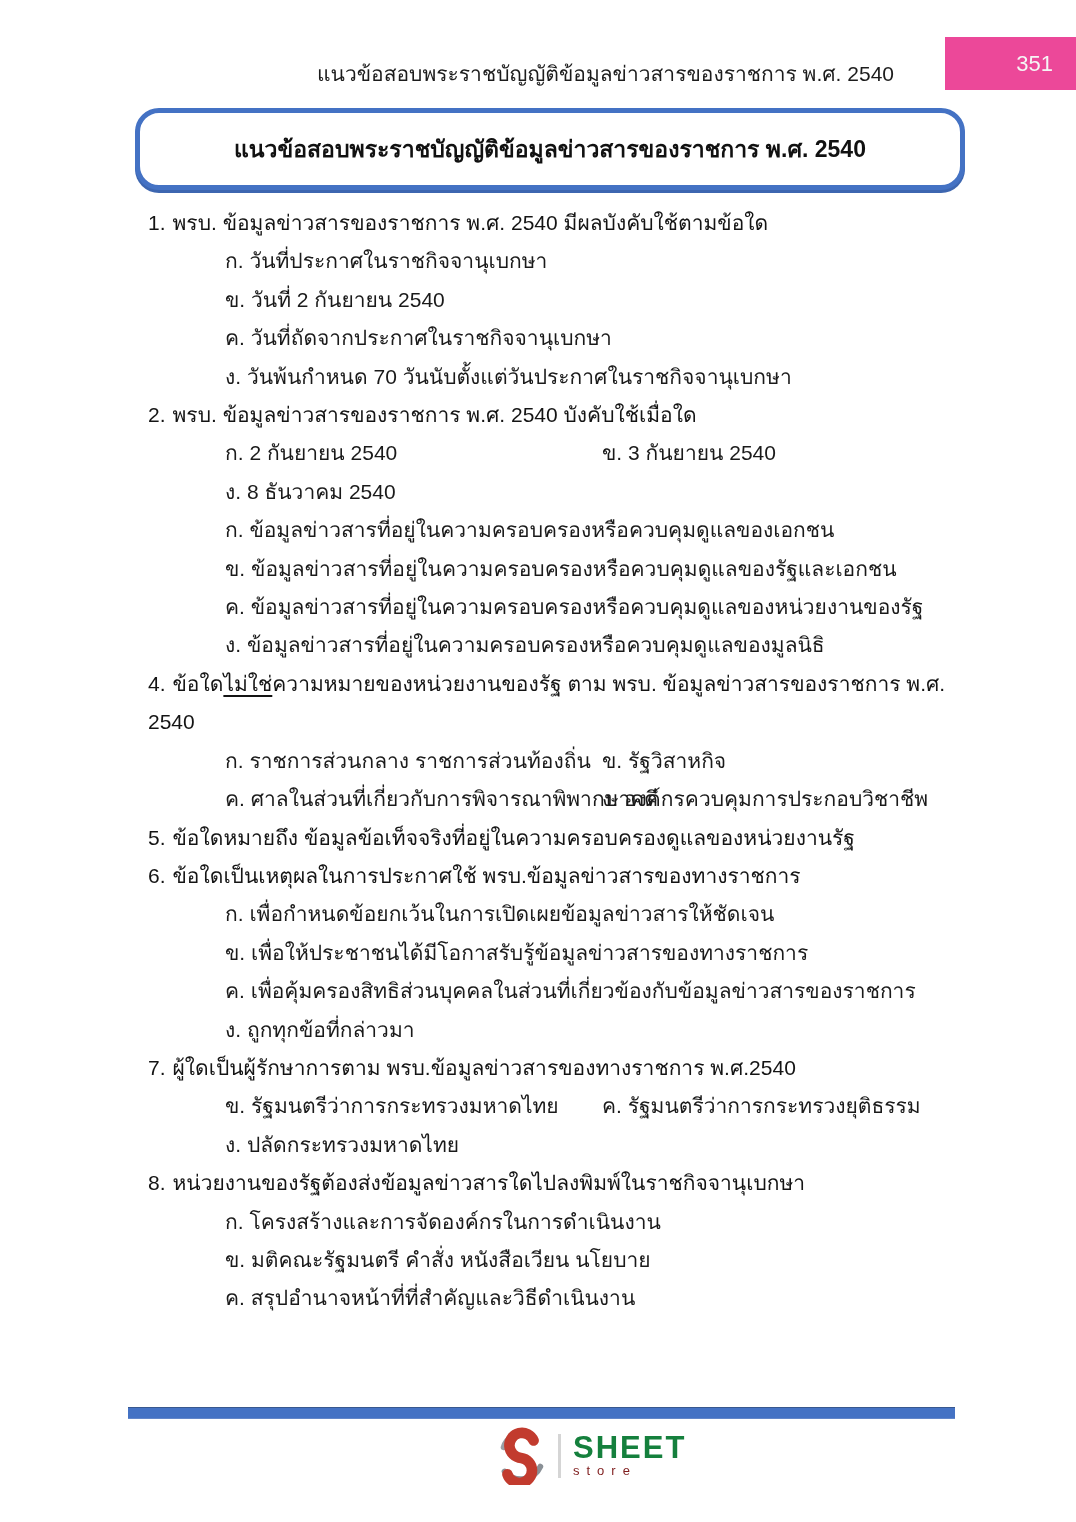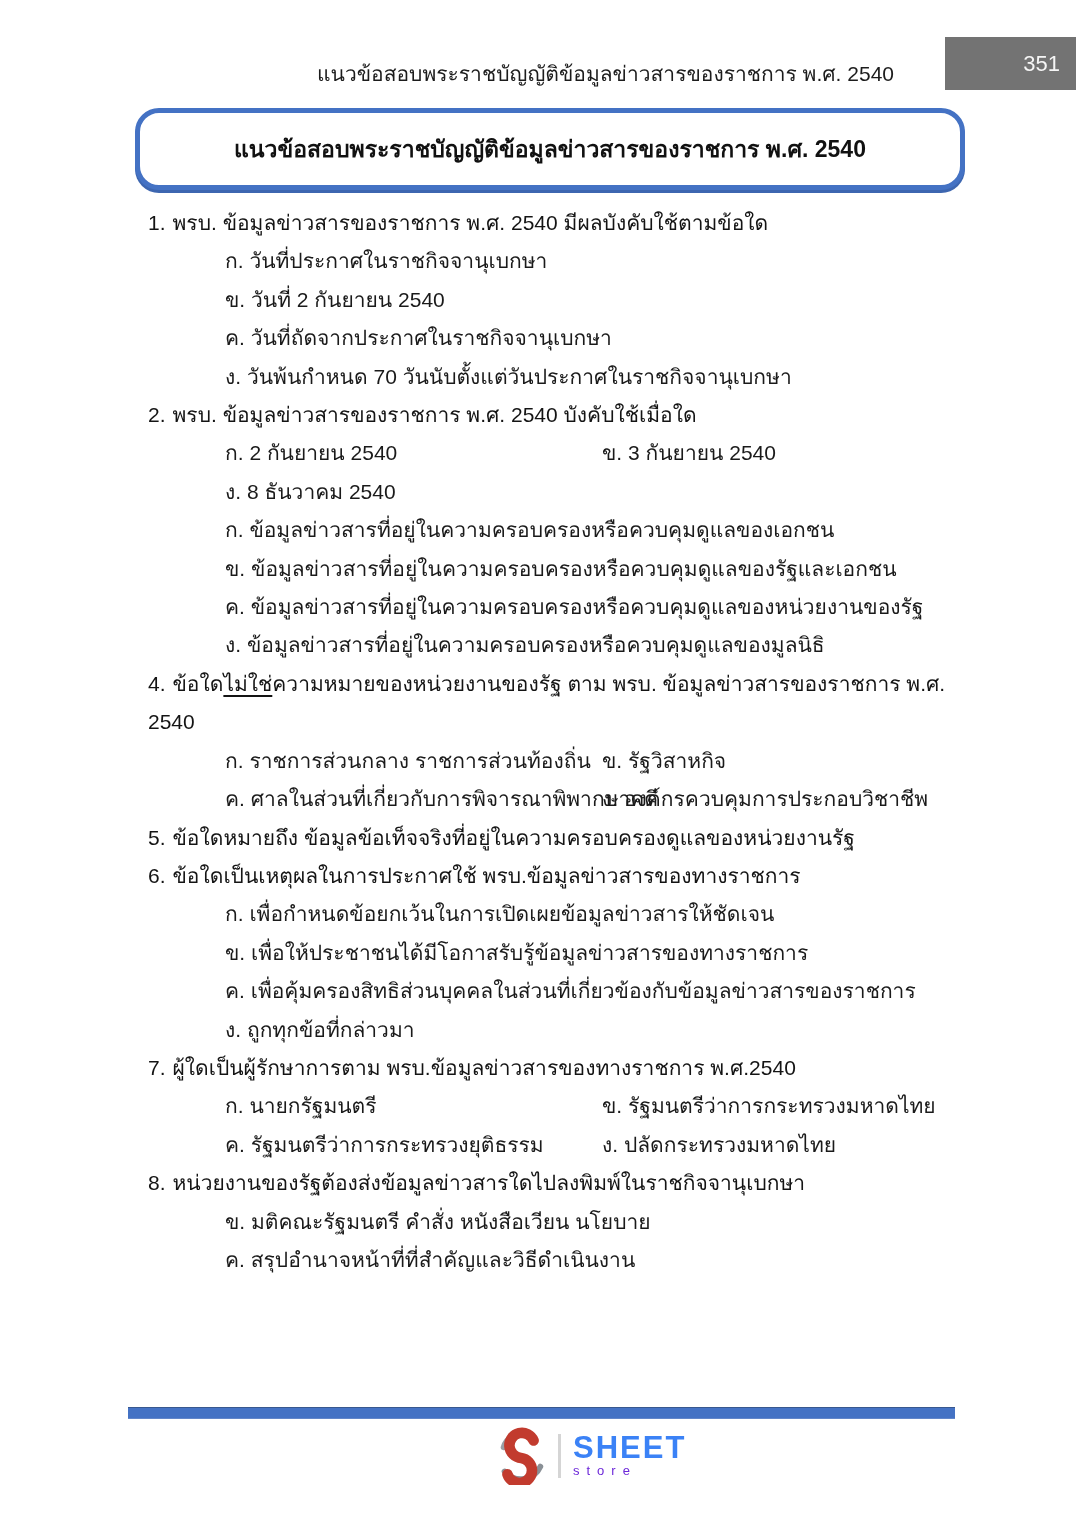--- a/index.html
+++ b/index.html
@@ -18,25 +18,25 @@
     position: absolute;
     top: 57px; right: 182px;
     font-size: 21px;
     color: #1c1c1c;
     white-space: nowrap;
   }
   .page-num-box {
     position: absolute;
     top: 37px; right: 0;
     width: 131px; height: 53px;
-    background: #737373;
+    background: #ec4899;
     color: #f5f5f5;
     font-size: 22px;
     display: flex; align-items: center; justify-content: flex-end;
-    padding-right: 16px; box-sizing: border-box;
+    padding-right: 23px; box-sizing: border-box;
   }
 
   
   .title-box {
     position: absolute;
     top: 108px; left: 135px;
     width: 830px; height: 82px;
     box-sizing: border-box;
     border: 5px solid #4472c4;
     border-radius: 24px;
@@ -86,24 +86,24 @@
   }
   .logo-icon { width: 58px; height: 58px; }
   .logo-divider {
     width: 3px; height: 44px;
     background: #d5d5d5;
     margin: 0 12px 0 8px;
   }
   .logo-wordmark { display: flex; flex-direction: column; justify-content: center; }
   .logo-brand {
     font-size: 31px; font-weight: bold;
-    color: #3b82f6; letter-spacing: 2px; line-height: 30px;
+    color: #15803d; letter-spacing: 2px; line-height: 30px;
   }
   .logo-sub {
-    font-size: 13px; color: #6d28d9;
+    font-size: 13px; color: #7f1d1d;
     letter-spacing: 7px; line-height: 16px; margin-top: 0;
   }
 </style>
 </head>
 <body>
 
 <div class="page">
 
   <div class="running-header">แนวข้อสอบพระราชบัญญัติข้อมูลข่าวสารของราชการ พ.ศ. 2540</div>
   <div class="page-num-box">
@@ -164,30 +164,30 @@
         <div class="opt">ก. เพื่อกำหนดข้อยกเว้นในการเปิดเผยข้อมูลข่าวสารให้ชัดเจน</div>
         <div class="opt">ข. เพื่อให้ประชาชนได้มีโอกาสรับรู้ข้อมูลข่าวสารของทางราชการ</div>
         <div class="opt">ค. เพื่อคุ้มครองสิทธิส่วนบุคคลในส่วนที่เกี่ยวข้องกับข้อมูลข่าวสารของราชการ</div>
         <div class="opt">ง. ถูกทุกข้อที่กล่าวมา</div>
       </div>
     </div>
 
     <div>
       <div class="q-head"><span class="q-num">7.</span><span>ผู้ใดเป็นผู้รักษาการตาม พรบ.ข้อมูลข่าวสารของทางราชการ พ.ศ.2540</span></div>
       <div class="opts-grid">
-        <div class="opt">ก. นายกรัฐมนตรี</div>
         <div class="opt">ข. รัฐมนตรีว่าการกระทรวงมหาดไทย</div>
         <div class="opt">ค. รัฐมนตรีว่าการกระทรวงยุติธรรม</div>
         <div class="opt">ง. ปลัดกระทรวงมหาดไทย</div>
       </div>
     </div>
 
     <div>
       <div class="q-head"><span class="q-num">8.</span><span>หน่วยงานของรัฐต้องส่งข้อมูลข่าวสารใดไปลงพิมพ์ในราชกิจจานุเบกษา</span></div>
       <div class="opts">
+        <div class="opt">ก. โครงสร้างและการจัดองค์กรในการดำเนินงาน</div>
         <div class="opt">ข. มติคณะรัฐมนตรี คำสั่ง หนังสือเวียน นโยบาย</div>
         <div class="opt">ค. สรุปอำนาจหน้าที่ที่สำคัญและวิธีดำเนินงาน</div>
       </div>
     </div>
 
   </div>
 
   <div class="footer-bar"></div>
 
   <div class="logo">

